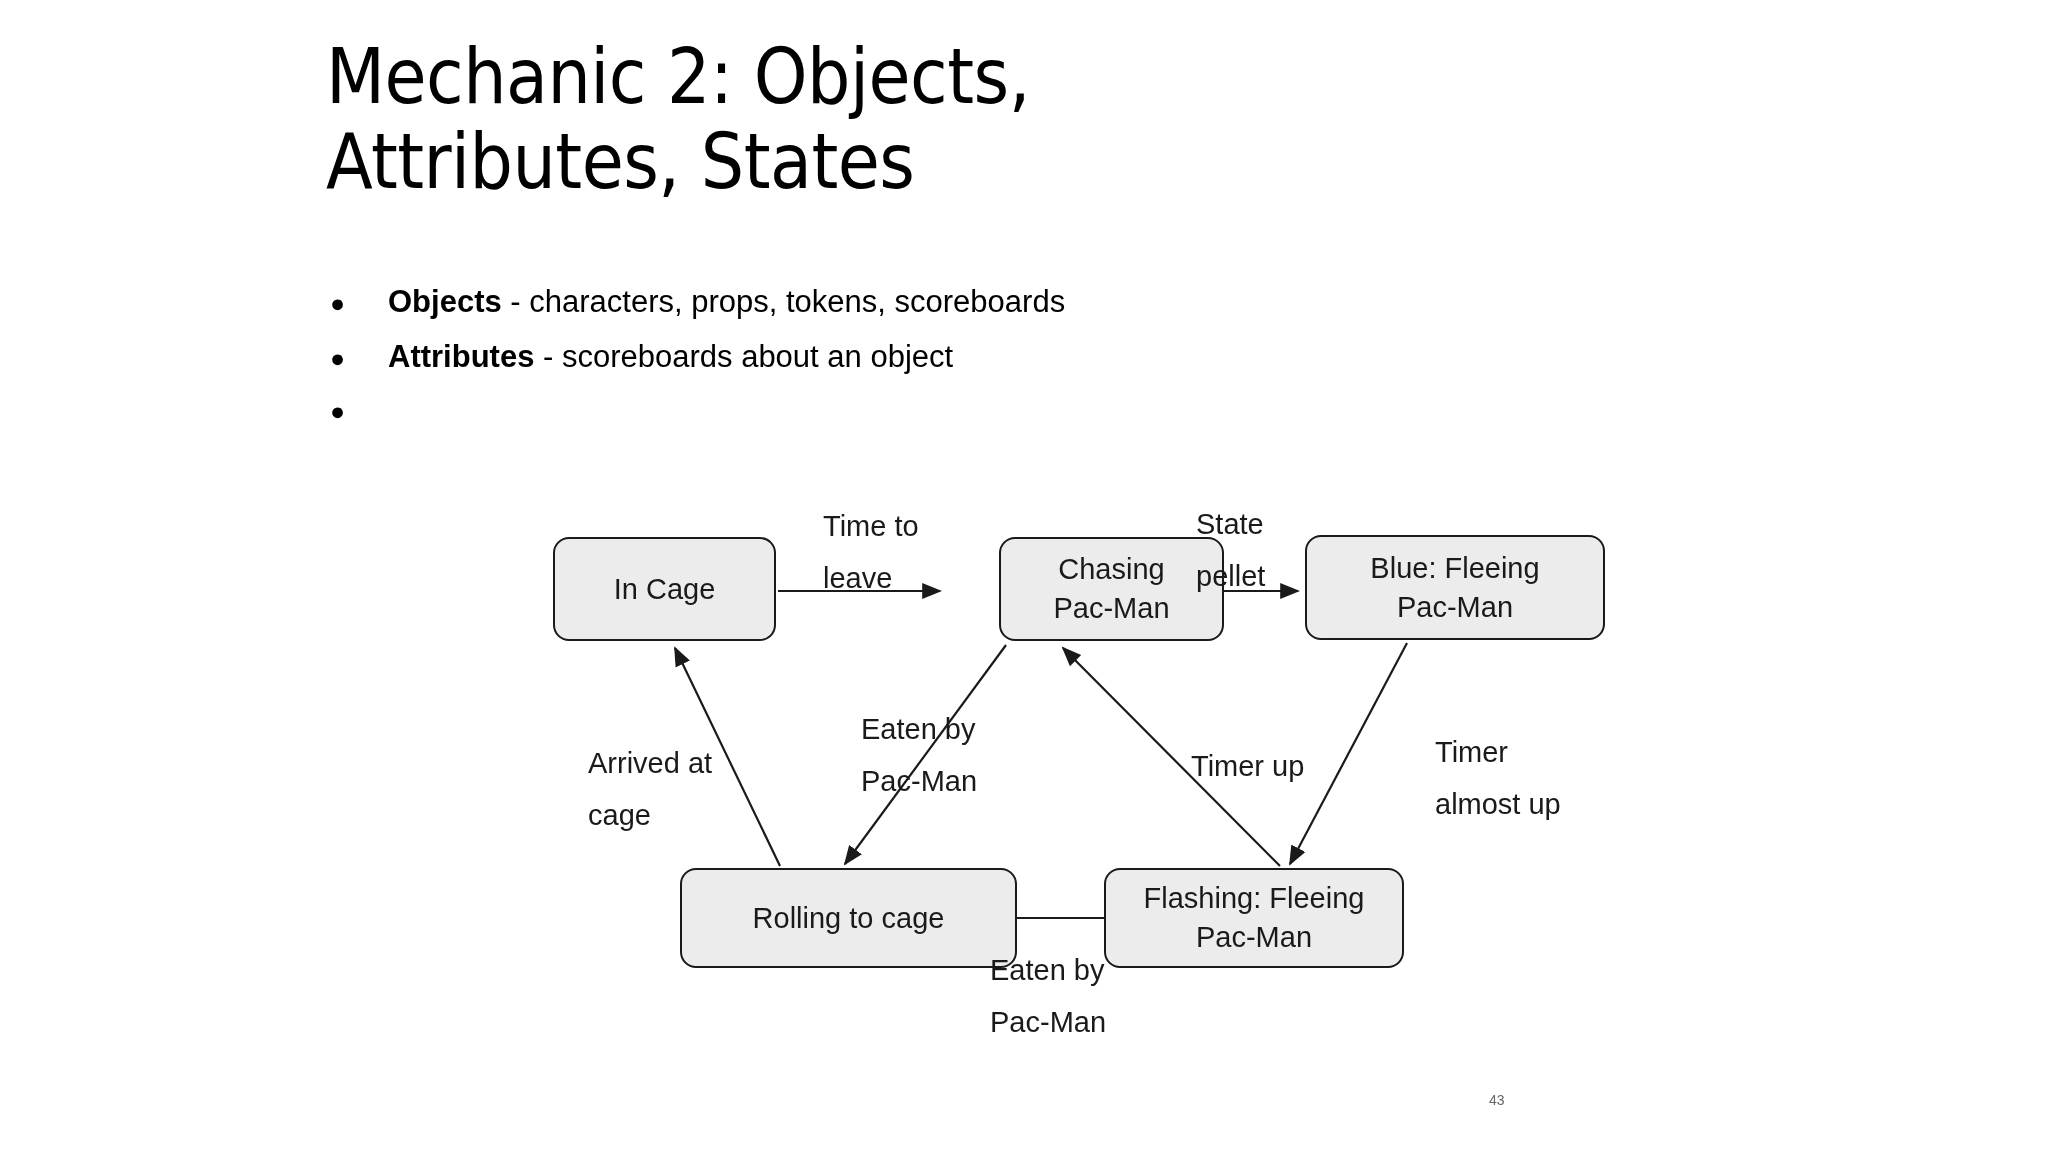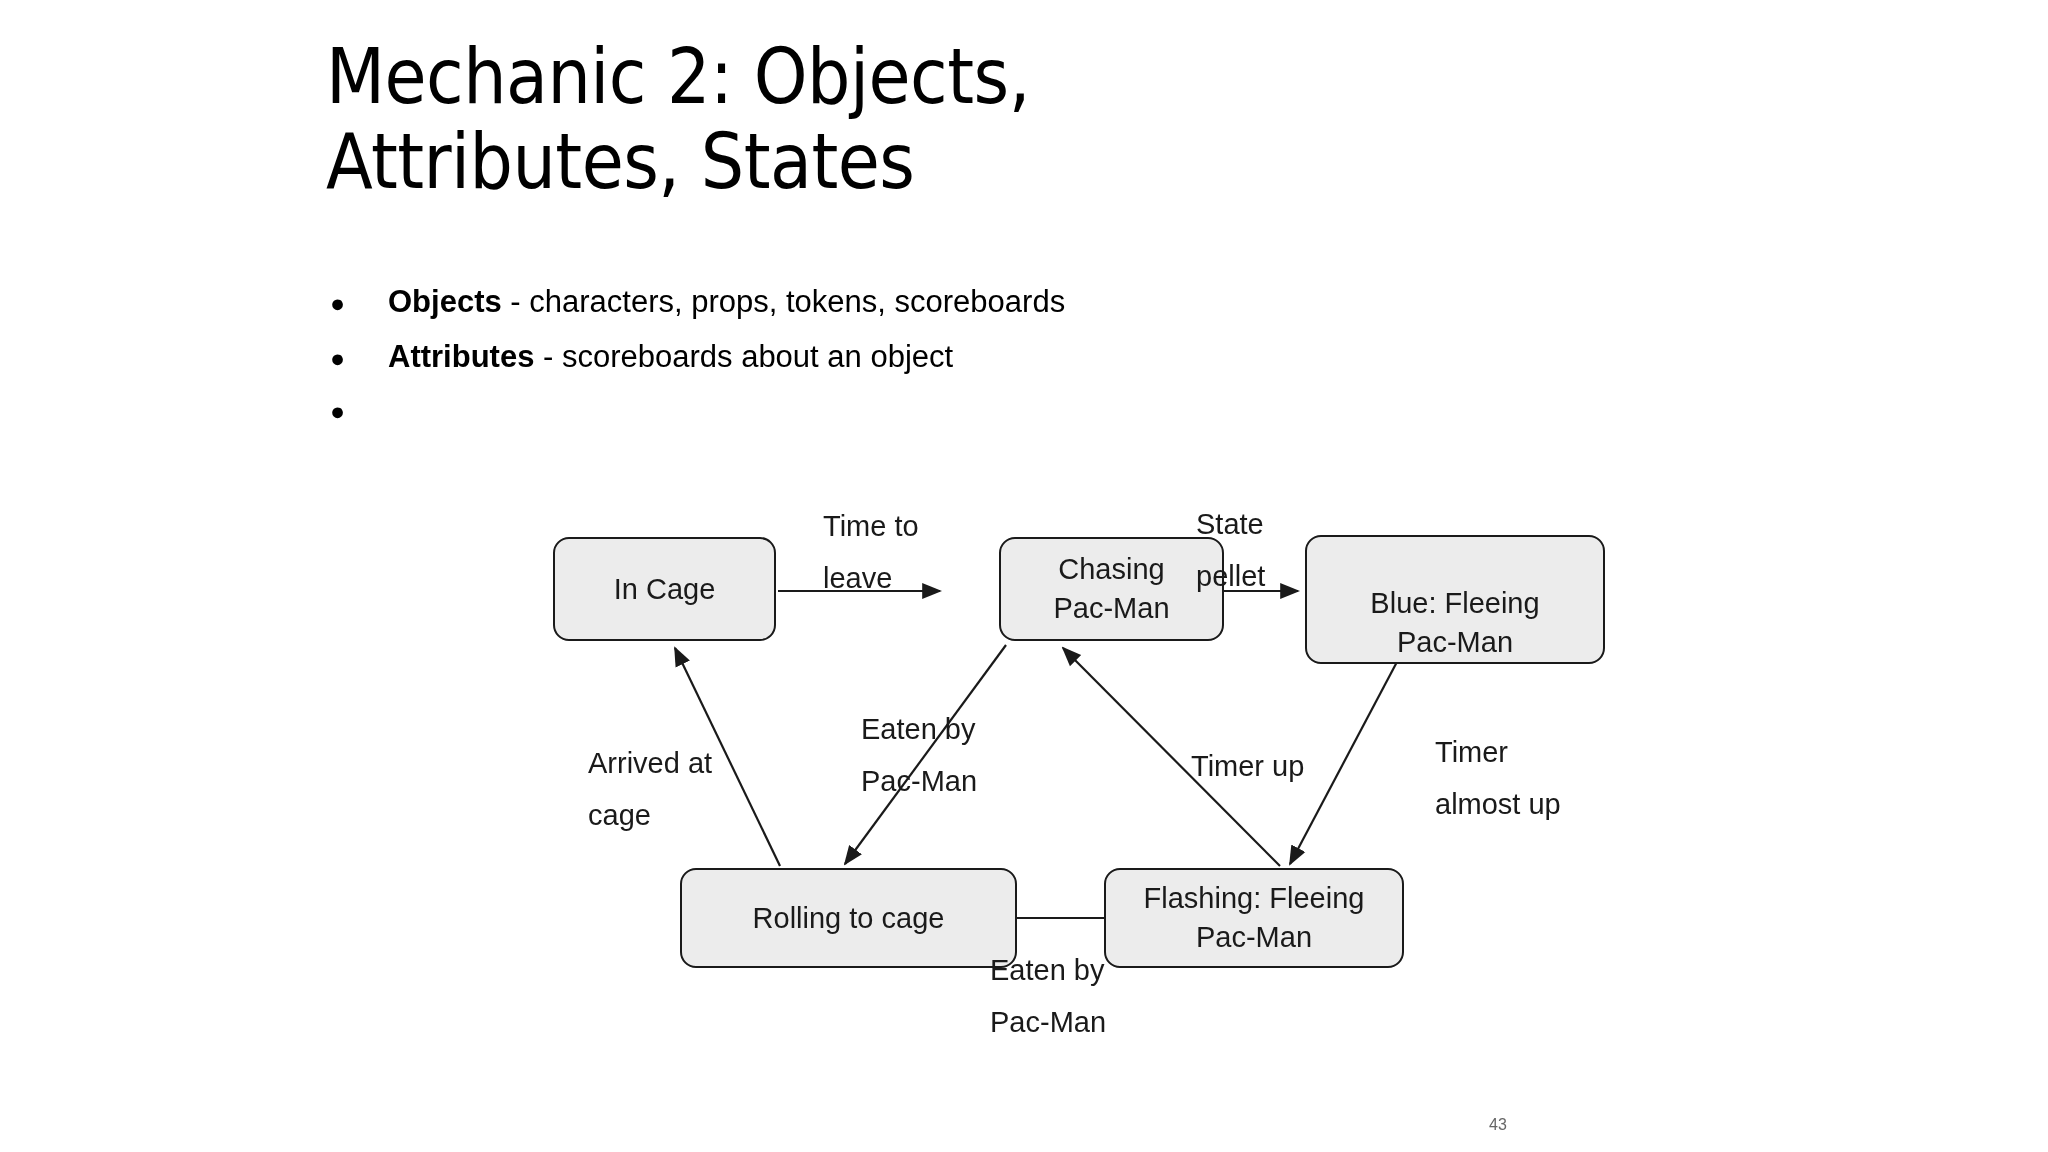--- a/index.html
+++ b/index.html
@@ -98,22 +98,22 @@
     line-height: 52px;
     color: #1a1a1a;
     white-space: pre-line;
     pointer-events: auto;
   }
 
   
   #page-number {
     position: absolute;
     left: 1489px;
-    top: 1116px;
-    font-size: 16px;
+    top: 1092px;
+    font-size: 14px;
     color: #666666;
   }
 </style>
 </head>
 <body>
 
 <div id="slide-title">Mechanic 2: Objects,
 Attributes, States</div>
 
 <div id="bullet-list">
@@ -160,21 +160,21 @@
 
   <div class="node-box" style="left:553px; top:537px; width:223px; height:104px;">
     <span>In Cage</span>
   </div>
 
   <div class="node-box" style="left:999px; top:537px; width:225px; height:104px;">
     <span>Chasing
 Pac-Man</span>
   </div>
 
-  <div class="node-box" style="left:1305px; top:535px; width:300px; height:129px;align-items:flex-end;">
+  <div class="node-box" style="left:1305px; top:535px; width:300px; height:105px;">
     <span>Blue: Fleeing
 Pac-Man</span>
   </div>
 
   <div class="node-box" style="left:680px; top:868px; width:337px; height:100px;">
     <span>Rolling to cage</span>
   </div>
 
   <div class="node-box" style="left:1104px; top:868px; width:300px; height:100px;">
     <span>Flashing: Fleeing

